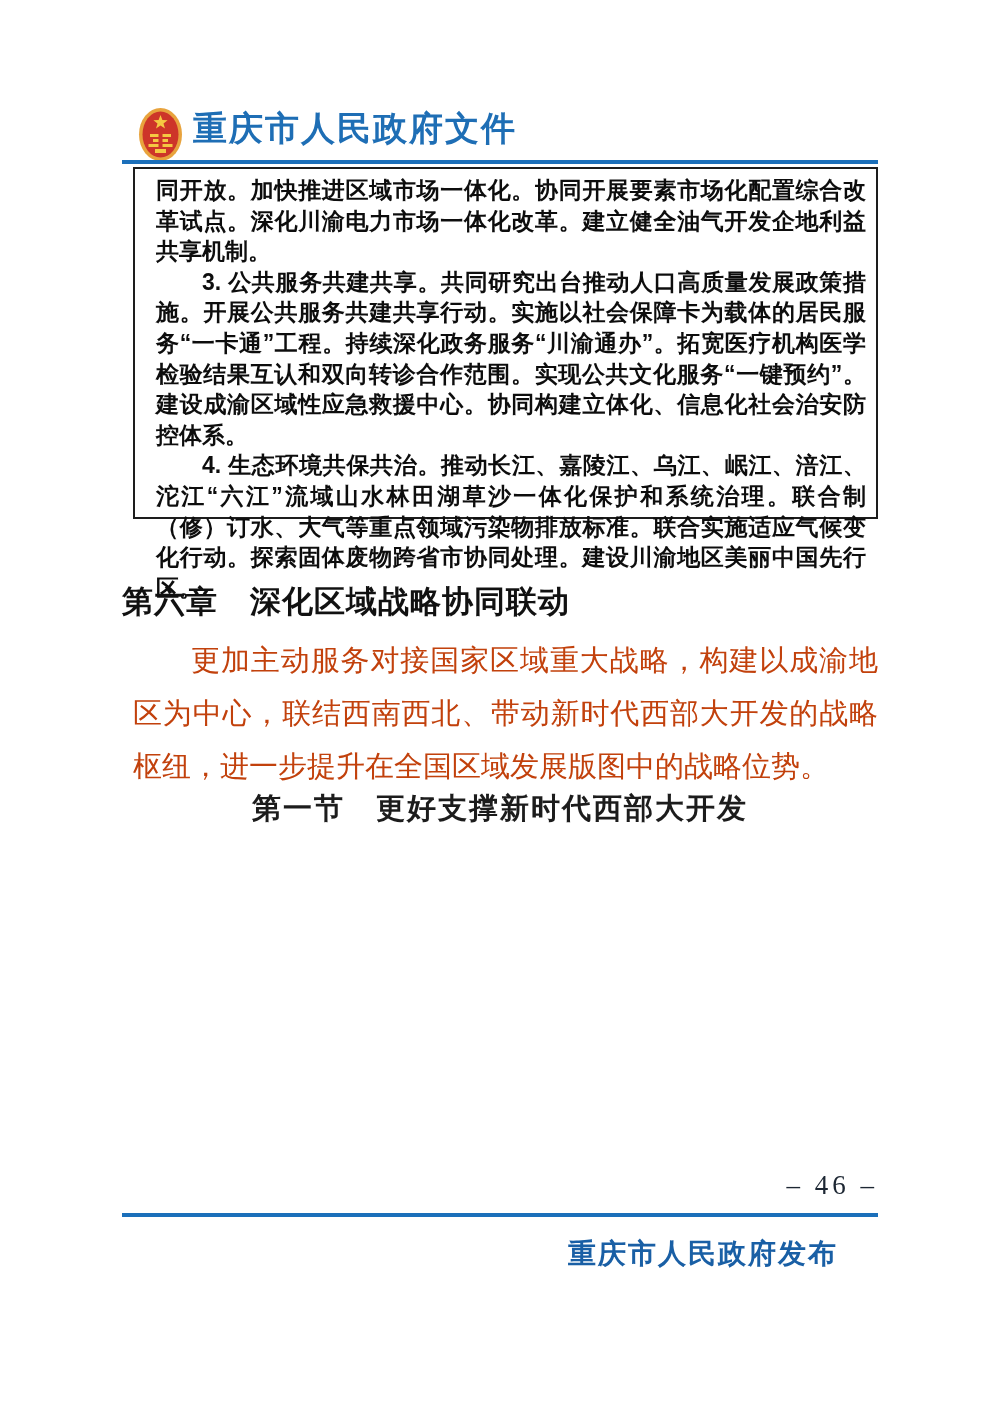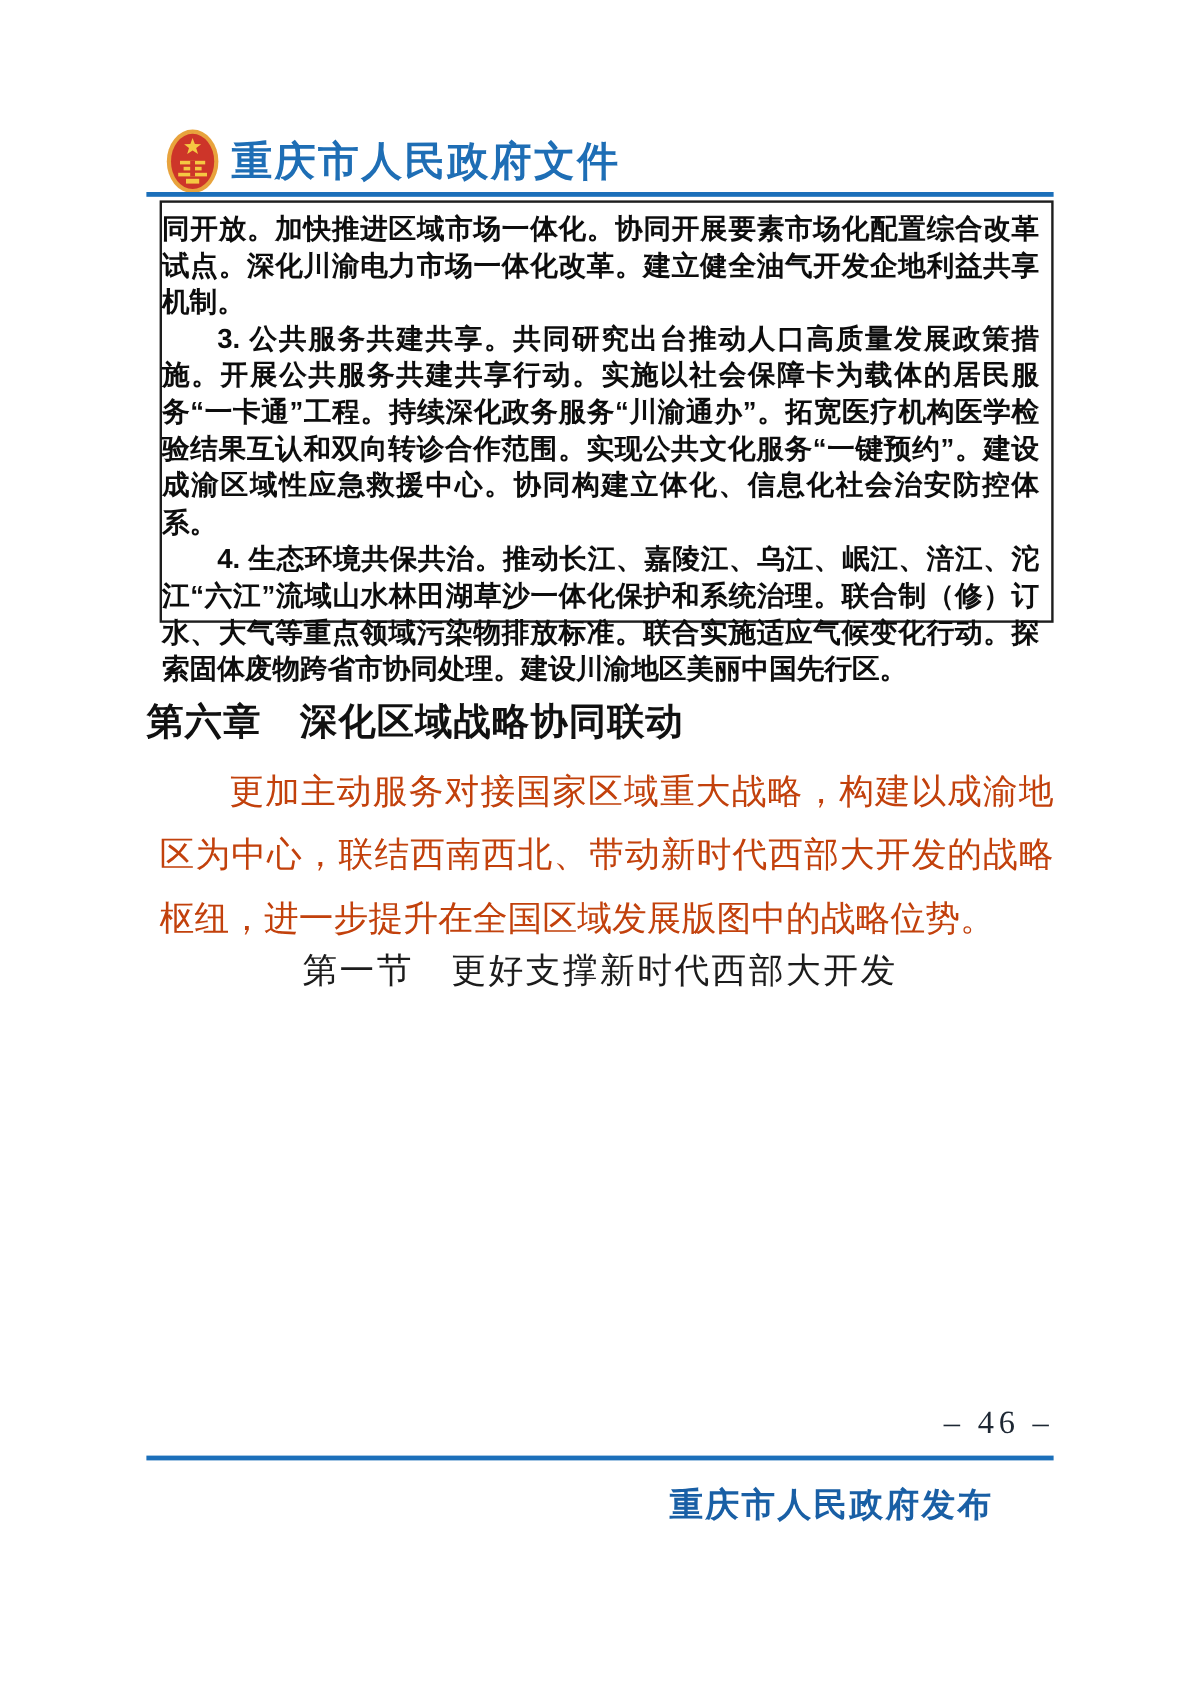--- a/index.html
+++ b/index.html
@@ -10,21 +10,21 @@
     height: 1413px;
     background: #ffffff;
     overflow: hidden;
     font-family: "Liberation Serif", serif;
   }
   
   .doc-header {
     position: absolute;
     left: 137px; top: 106px;
     display: flex;
-    align-items: center;
+    align-items: flex-start;
     gap: 9px;
   }
   .emblem { width: 47px; height: 57px; display: block; }
   .doc-title {
     font-family: "Liberation Sans", sans-serif;
     font-weight: 700;
     font-size: 34px;
     letter-spacing: 2px;
     color: #1e6eb5;
     white-space: nowrap;
@@ -37,21 +37,21 @@
     background: #1b6fba;
   }
   .rule-top { top: 160px; }
   .rule-bottom { top: 1213px; }
   
   .excerpt-box {
     position: absolute;
     left: 133px; top: 167px;
     width: 745px; height: 352px;
     border: 2px solid #1d1d1d;
-    padding: 6px 10px 6px 0;
+    padding: 6px 10px 6px 21px;
     background: #ffffff;
   }
   .excerpt-box p {
     font-family: "Liberation Sans", sans-serif;
     font-weight: 700;
     color: #0d0d0d;
     font-size: 23px;
     line-height: 30.6px;
     text-align: justify;
     text-indent: 2em;
@@ -67,21 +67,21 @@
     font-size: 31px;
     letter-spacing: 1px;
     color: #111111;
   }
   .section-heading {
     position: absolute;
     left: 122px; top: 789px;
     width: 756px;
     text-align: center;
     font-family: "Liberation Serif", serif;
-    font-weight: 400;
+    font-weight: 700;
     font-size: 29px;
     letter-spacing: 2px;
     color: #1c1c1c;
   }
   
   .body-text {
     position: absolute;
     left: 133px;
     width: 745px;
     font-family: "Liberation Serif", serif;
@@ -99,21 +99,21 @@
     top: 1170px;
     right: 122px;
     font-family: "Liberation Serif", serif;
     font-size: 27px;
     letter-spacing: 4px;
     color: #1d2733;
   }
   .publisher {
     position: absolute;
     top: 1235px;
-    right: 172px;
+    right: 162px;
     font-family: "Liberation Sans", sans-serif;
     font-weight: 700;
     font-size: 28px;
     letter-spacing: 2px;
     color: #195fa5;
   }
 </style>
 </head>
 <body>
 

